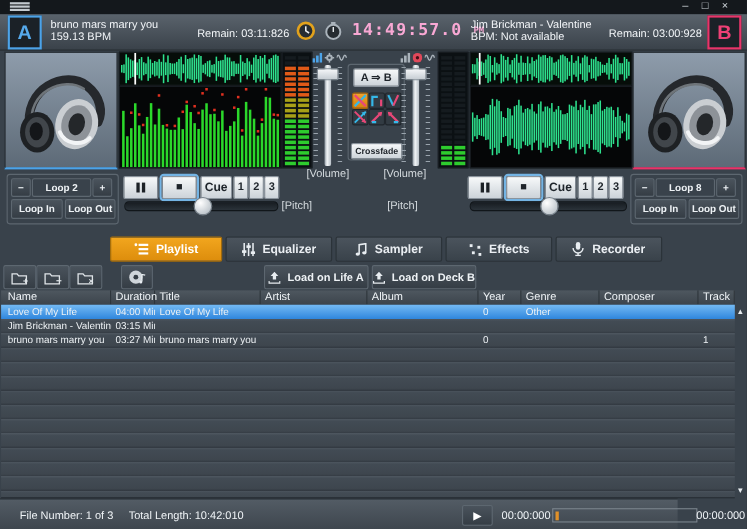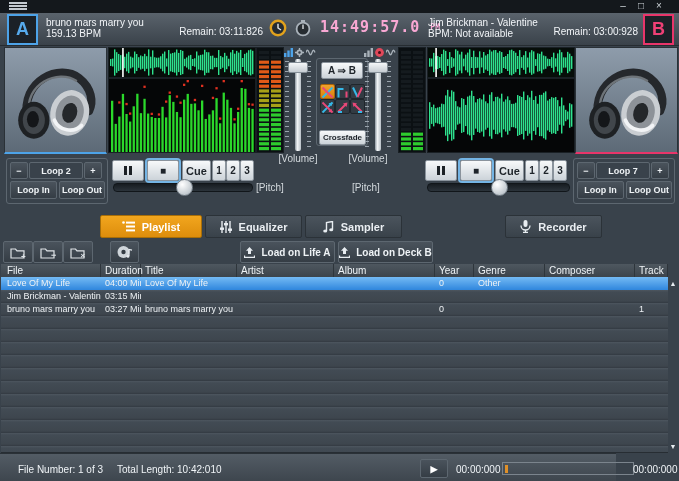--- a/index.html
+++ b/index.html
@@ -623,21 +623,21 @@
   <div class="btnL focusring" style="left:460px;top:160px;width:30px;height:19px;font-size:10px;">■</div>
   <div class="btnL" style="left:495px;top:160px;width:27px;height:19px;font-size:11px;">Cue</div>
   <div class="btnL" style="left:525px;top:160px;width:12px;height:19px;font-size:10px;">1</div>
   <div class="btnL" style="left:539px;top:160px;width:12px;height:19px;font-size:10px;">2</div>
   <div class="btnL" style="left:553px;top:160px;width:12px;height:19px;font-size:10px;">3</div>
   <div class="pslider" style="left:427px;top:183px;width:141px;">
       <b class="phandle" style="left:63px;"></b>
     </div>
   <div class="groupbox" style="left:573px;top:158px;width:100px;height:44px;"></div>
   <div class="btnD" style="left:577px;top:162px;width:16px;height:15px;">−</div>
-  <div class="btnD" style="left:596px;top:162px;width:52px;height:15px;background:none;">Loop 7</div>
+  <div class="btnD" style="left:596px;top:162px;width:52px;height:15px;background:none;">Loop 8</div>
   <div class="btnD" style="left:651px;top:162px;width:16px;height:15px;">+</div>
   <div class="btnD" style="left:577px;top:181px;width:45px;height:16px;">Loop In</div>
   <div class="btnD" style="left:626px;top:181px;width:44px;height:16px;">Loop Out</div>
 
   <div class="tab active" style="left:100px;width:100px;">
     <svg width="13" height="11" viewBox="0 0 13 11">
         <circle cx="1.5" cy="1.5" r="1.3" fill="#fff"></circle>
         <rect x="4" y="0.6" width="9" height="2" fill="#fff"></rect>
         <rect x="4" y="4.5" width="9" height="2" fill="#fff"></rect>
         <rect x="4" y="8.4" width="9" height="2" fill="#fff"></rect>
@@ -660,20 +660,31 @@
     <span>Equalizer</span>
   </div>
   <div class="tab" style="left:305px;width:95px;">
     <svg width="11" height="12" viewBox="0 0 11 12">
         <path d="M3.5 10 V1.5 L9.5 0.5 V8.6" stroke="#e8edf1" stroke-width="1.4" fill="none"></path>
         <ellipse cx="2.2" cy="10" rx="2" ry="1.5" fill="#e8edf1"></ellipse>
         <ellipse cx="8.2" cy="8.8" rx="2" ry="1.5" fill="#e8edf1"></ellipse>
       </svg>
     <span>Sampler</span>
   </div>
+  <div class="tab" style="left:405px;width:95px;">
+    <svg width="12" height="12" viewBox="0 0 12 12">
+        <g fill="#e8edf1">
+          <rect x="1" y="1" width="2.6" height="2.6"></rect>
+          <rect x="8" y="2.5" width="2.6" height="2.6"></rect>
+          <rect x="3" y="7.5" width="2.6" height="2.6"></rect>
+          <rect x="9" y="9" width="2.6" height="2.6"></rect>
+        </g>
+      </svg>
+    <span>Effects</span>
+  </div>
   <div class="tab" style="left:505px;width:95px;">
     <svg width="11" height="13" viewBox="0 0 11 13">
         <rect x="3.5" y="0" width="4" height="7" rx="2" fill="#e8edf1"></rect>
         <path d="M1 5.5 a4.5 4.5 0 0 0 9 0" stroke="#e8edf1" stroke-width="1.3" fill="none"></path>
         <path d="M5.5 10 V12 M3 12.3 H8" stroke="#e8edf1" stroke-width="1.3"></path>
       </svg>
     <span>Recorder</span>
   </div>
 
   <div class="btnD" style="left:3px;top:241px;width:28px;height:20px;">
@@ -711,21 +722,21 @@
   </div>
   <div class="btnD" style="left:338px;top:241px;width:93px;height:20px;font-size:10px;gap:6px;">
     <svg width="11" height="11" viewBox="0 0 11 11">
         <path d="M5.5 0 L9 3.8 H7 V7 H4 V3.8 H2 z" fill="#e8edf1"></path>
         <path d="M0.5 8.5 V10.5 H10.5 V8.5" stroke="#e8edf1" stroke-width="1.3" fill="none"></path>
       </svg>
     <span>Load on Deck B</span>
   </div>
 
   <div class="plheader">
-      <div class="hcell" style="left: 2px; width: 98px;">File</div>
+      <div class="hcell" style="left: 2px; width: 98px;">Name</div>
       <div class="hcell" style="left: 100px; width: 40px;">Duration</div>
       <div class="hcell" style="left: 140px; width: 96px;">Title</div>
       <div class="hcell" style="left: 236px; width: 97px;">Artist</div>
       <div class="hcell" style="left: 333px; width: 101px;">Album</div>
       <div class="hcell" style="left: 434px; width: 39px;">Year</div>
       <div class="hcell" style="left: 473px; width: 71px;">Genre</div>
       <div class="hcell" style="left: 544px; width: 90px;">Composer</div>
       <div class="hcell" style="left: 634px; width: 33px;">Track</div>
     </div>
   <div class="plrows">

